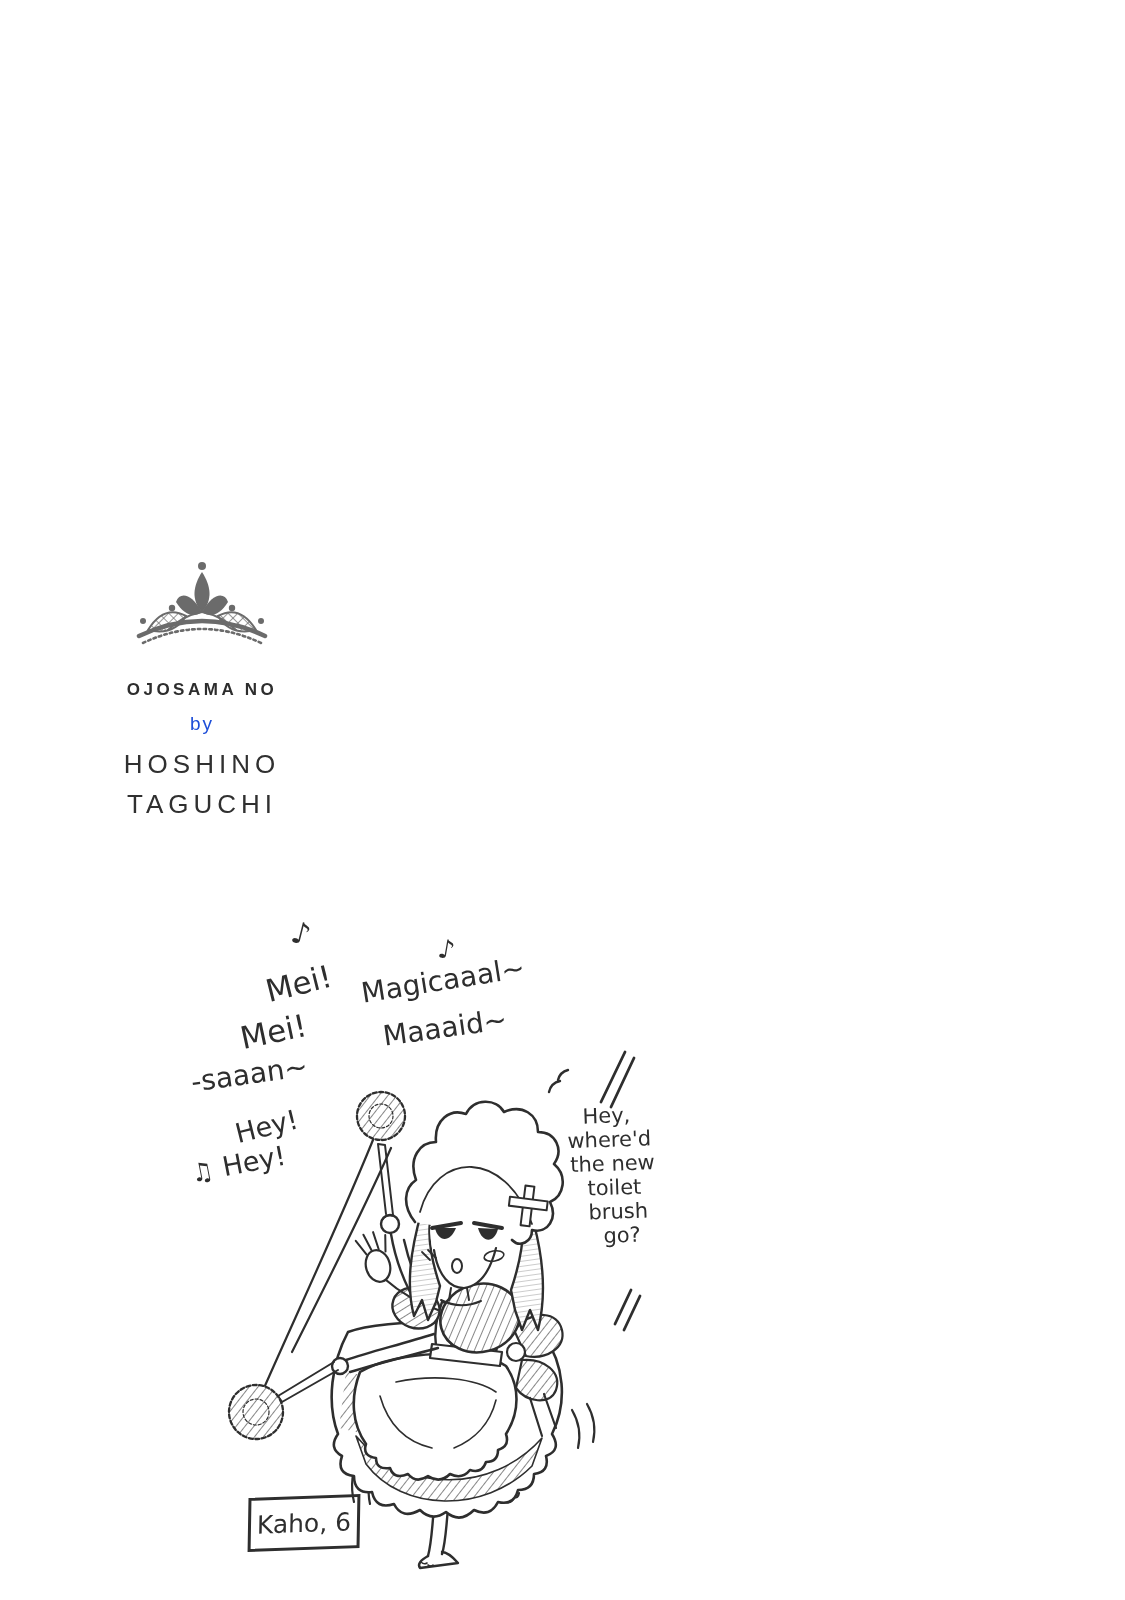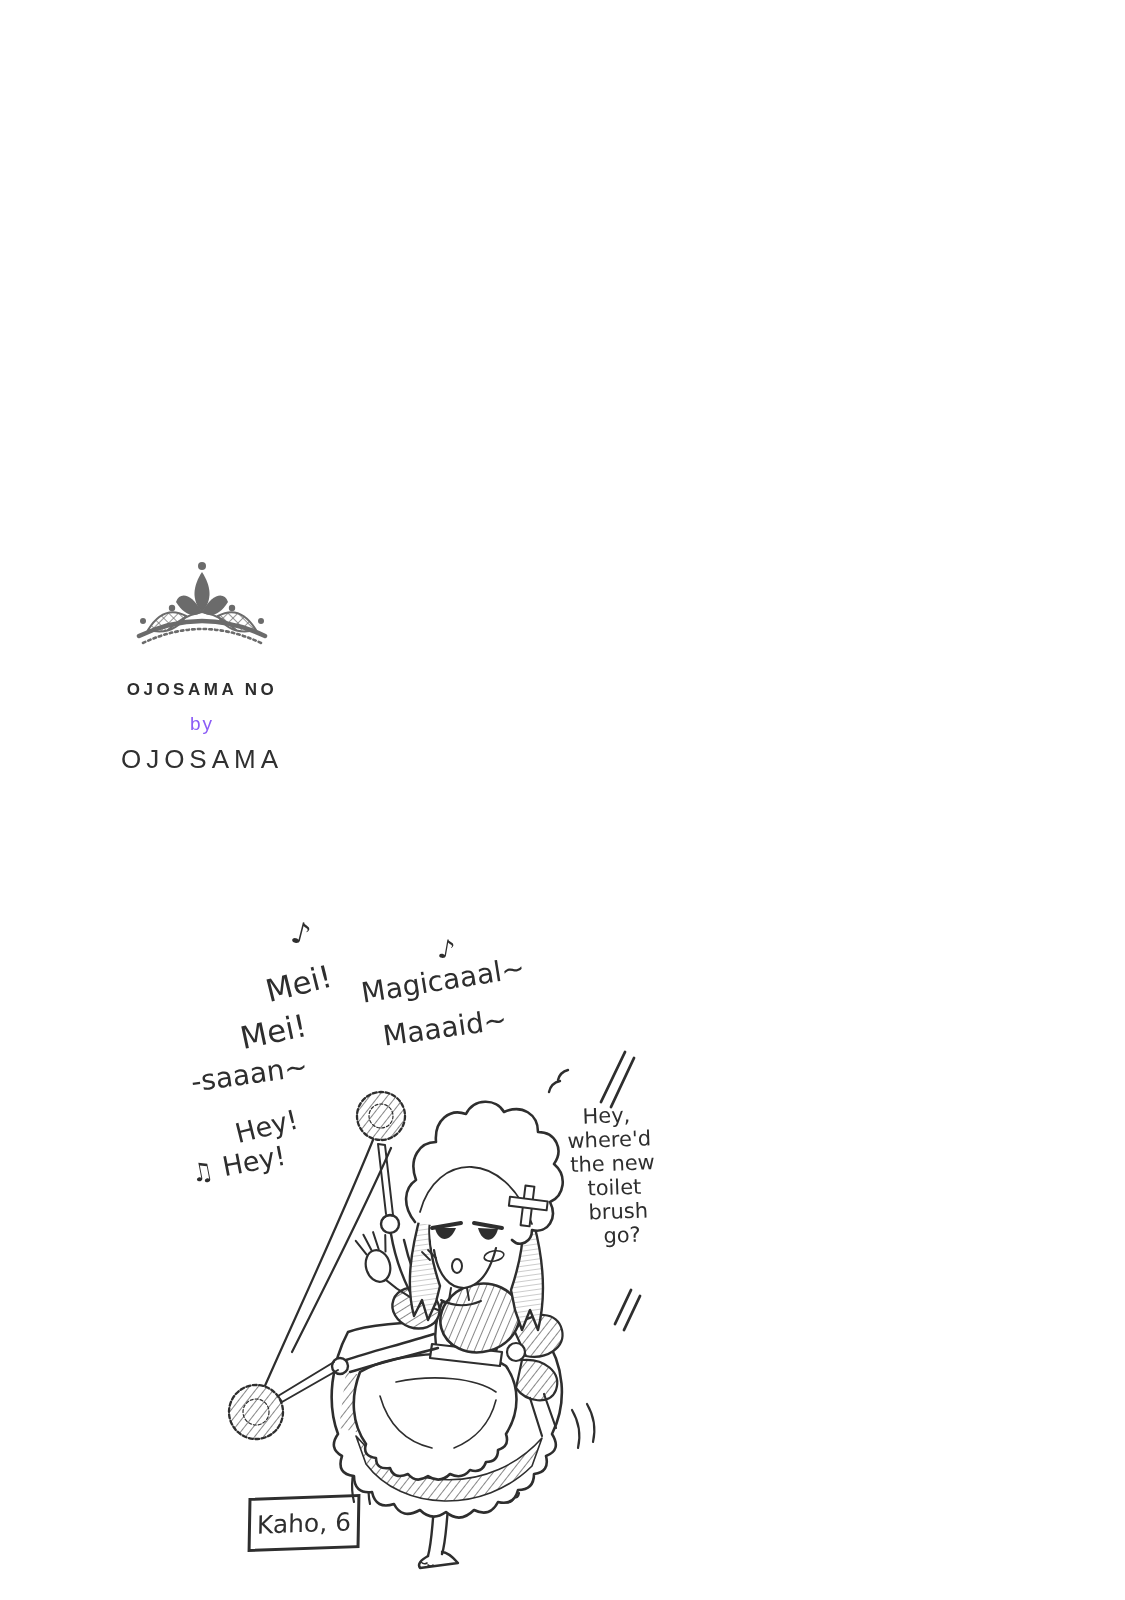--- a/index.html
+++ b/index.html
@@ -6,21 +6,21 @@
   .page {
     position:relative; width:1037px; height:1600px; margin:0 auto;
     background:#ffffff; overflow:hidden;
     font-family:"Liberation Sans", sans-serif; color:#2d2d2d;
   }
   
   .title-block { position:absolute; left:38px; top:558px; width:240px; text-align:center; }
   .tiara { display:block; margin:0 auto; width:136px; height:92px; }
   .series-label { margin-top:30px; font-size:17px; font-weight:bold; letter-spacing:3.5px; color:#2d2d2d; }
   .series-title { margin-top:5px; font-size:37px; font-weight:bold; letter-spacing:4.5px; color:#262626; }
-  .byline { margin-top:13px; font-size:19px; letter-spacing:2px; color:#8b5cf6; }
+  .byline { margin-top:13px; font-size:19px; letter-spacing:2px; color:#1d4ed8; }
   .author { margin-top:9px; font-size:26px; letter-spacing:5px; color:#303030; }
   .author.first { margin-top:14px; }
   
   .art-svg { position:absolute; left:0; top:0; width:1125px; height:1600px; pointer-events:none; }
   
   .hand {
     position:absolute; font-family:"DejaVu Sans", sans-serif; font-weight:500;
     color:#2e2e2e; white-space:nowrap; transform-origin:left top;
   }
   .note1   { left:252px; top:914px;  font-size:30px; transform:rotate(14deg); }
@@ -76,21 +76,22 @@
         <path d="M 68 54 Q 88 58 102 72" stroke-width="2"></path>
         <circle cx="68" cy="8" r="4" fill="#6b6b6b" stroke="none"></circle>
         <circle cx="38" cy="50" r="3.2" fill="#6b6b6b" stroke="none"></circle>
         <circle cx="98" cy="50" r="3.2" fill="#6b6b6b" stroke="none"></circle>
         <circle cx="9" cy="63" r="3" fill="#6b6b6b" stroke="none"></circle>
         <circle cx="127" cy="63" r="3" fill="#6b6b6b" stroke="none"></circle>
       </g>
     </svg>
     <div class="series-label">OJOSAMA NO</div>
     <div class="byline">by</div>
-    <div class="author">OJOSAMA</div>
+    <div class="author first">HOSHINO</div>
+    <div class="author">TAGUCHI</div>
   </div>
 
   <svg class="art-svg" viewBox="0 0 1125 1600" aria-hidden="true">
     <defs>
       <pattern id="hatch" patternUnits="userSpaceOnUse" width="7" height="7" patternTransform="rotate(38)">
         <rect width="7" height="7" fill="#ffffff"></rect>
         <line x1="0" y1="0" x2="0" y2="7" stroke="#454545" stroke-width="1.3"></line>
       </pattern>
       <pattern id="hairlines" patternUnits="userSpaceOnUse" width="5" height="5" patternTransform="rotate(82)">
         <rect width="5" height="5" fill="#ffffff"></rect>

